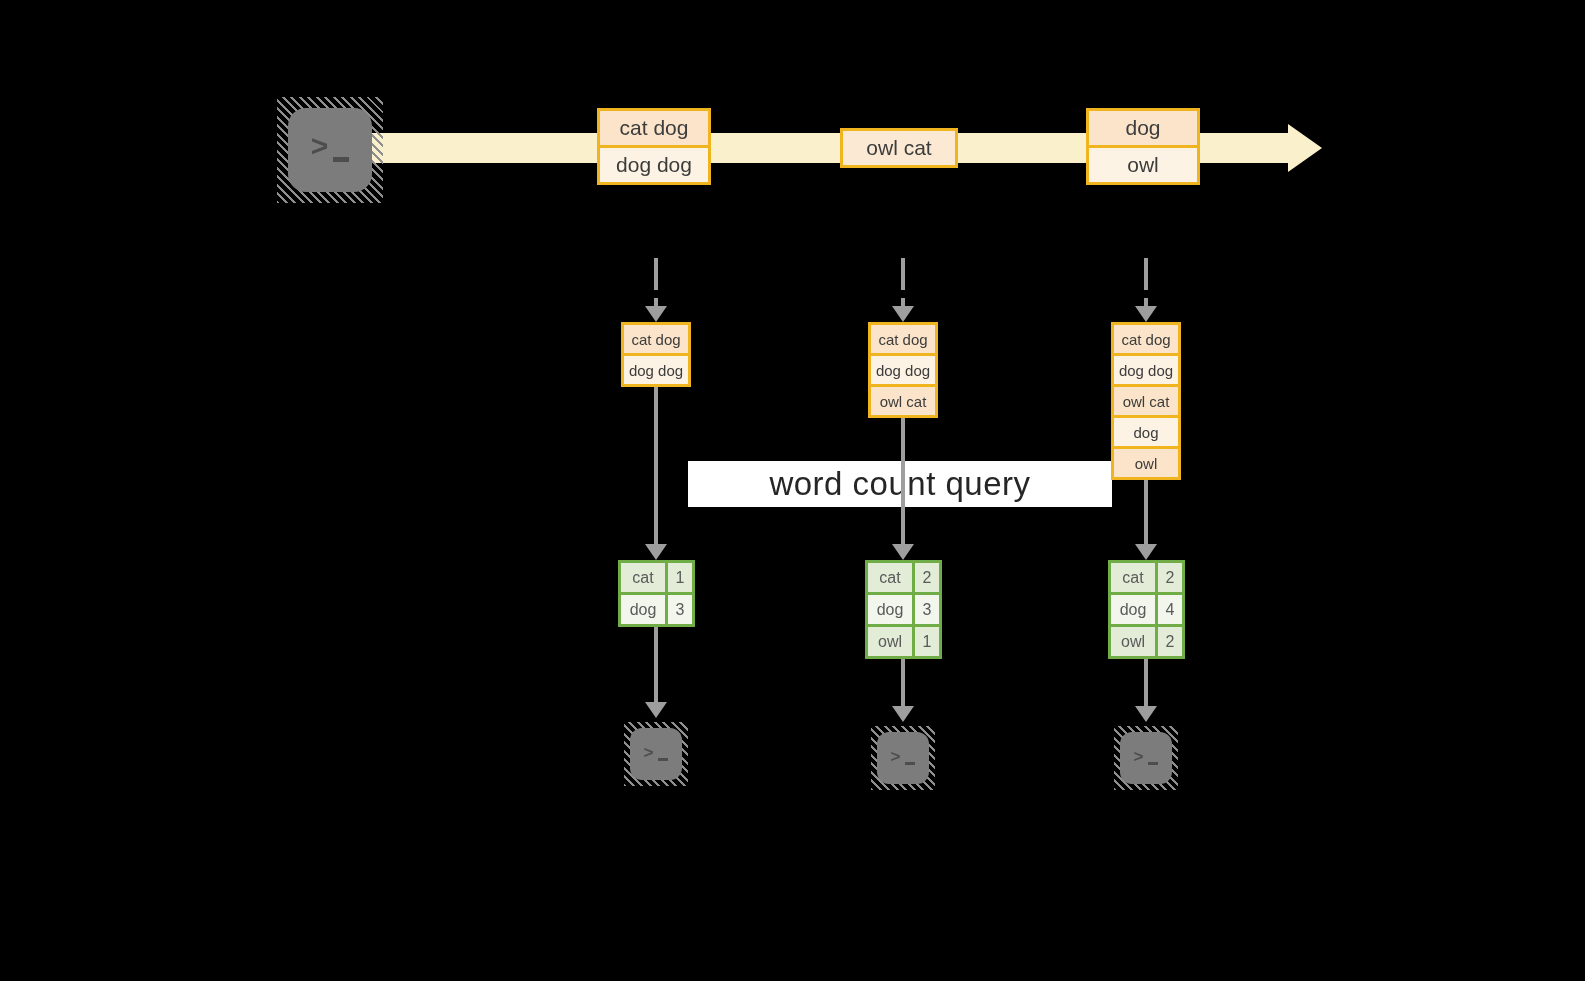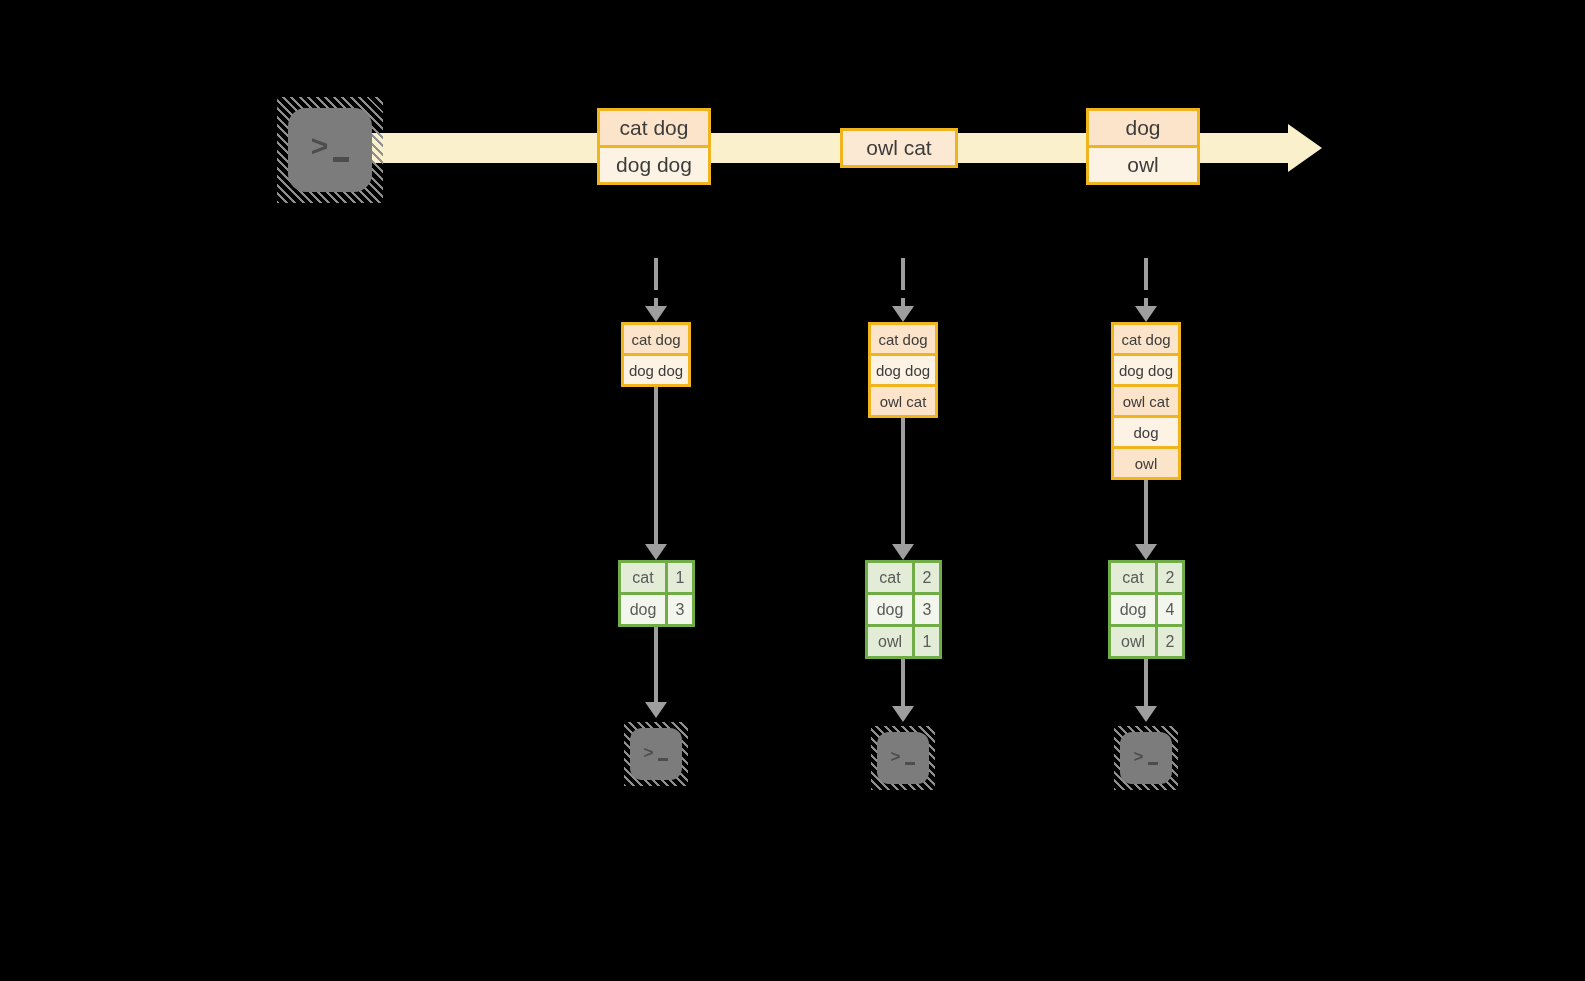--- a/index.html
+++ b/index.html
@@ -101,20 +101,21 @@
     <div class="brow">owl cat</div>
   </div>
   <div class="buf-stack" style="left:1111px;top:322px;">
     <div class="brow">cat dog</div>
     <div class="brow">dog dog</div>
     <div class="brow">owl cat</div>
     <div class="brow">dog</div>
     <div class="brow">owl</div>
   </div>
 
+  <div class="query-label">word count query</div>
 
   <div class="vline" style="left:654px;top:387px;height:157px;"></div>
   <div class="vhead" style="left:645px;top:544px;"></div>
 
   <div class="vline" style="left:901px;top:418px;height:126px;"></div>
   <div class="vhead" style="left:892px;top:544px;"></div>
 
   <div class="vline" style="left:1144px;top:480px;height:64px;"></div>
   <div class="vhead" style="left:1135px;top:544px;"></div>
 

